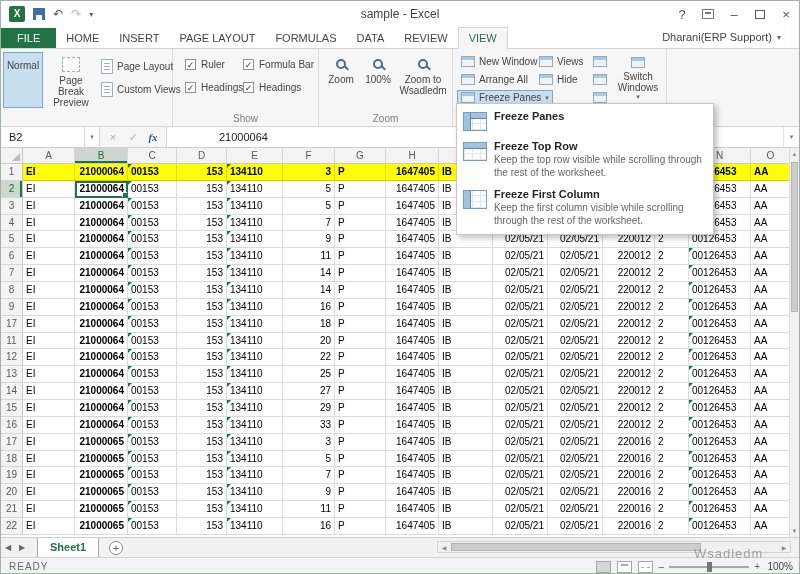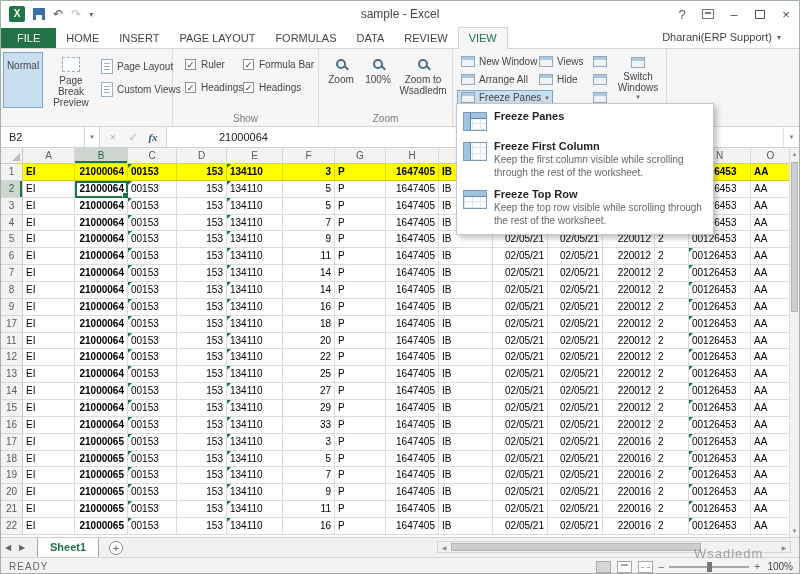--- a/index.html
+++ b/index.html
@@ -708,31 +708,31 @@
   </div>
 
   <div class="fmenu">
     <div class="mitem">
       <span class="micon top left"></span>
       <span class="mtext">
         <div class="mtitle">Freeze Panes</div>
       </span>
     </div>
     <div class="mitem">
+      <span class="micon top"></span>
+      <span class="mtext">
+        <div class="mtitle">Freeze Top Row</div>
+        <div class="mdesc">Keep the top row visible while scrolling through the rest of the worksheet.</div>
+      </span>
+    </div>
+    <div class="mitem">
       <span class="micon left"></span>
       <span class="mtext">
         <div class="mtitle">Freeze First Column</div>
         <div class="mdesc">Keep the first column visible while scrolling through the rest of the worksheet.</div>
-      </span>
-    </div>
-    <div class="mitem">
-      <span class="micon top"></span>
-      <span class="mtext">
-        <div class="mtitle">Freeze Top Row</div>
-        <div class="mdesc">Keep the top row visible while scrolling through the rest of the worksheet.</div>
       </span>
     </div>
   </div>
 
   <div class="tabbar">
     <span class="tb-arrow">◀</span>
     <span class="tb-arrow">▶</span>
     <div class="sheettab">Sheet1</div>
     <div class="newsheet">+</div>
   </div>

